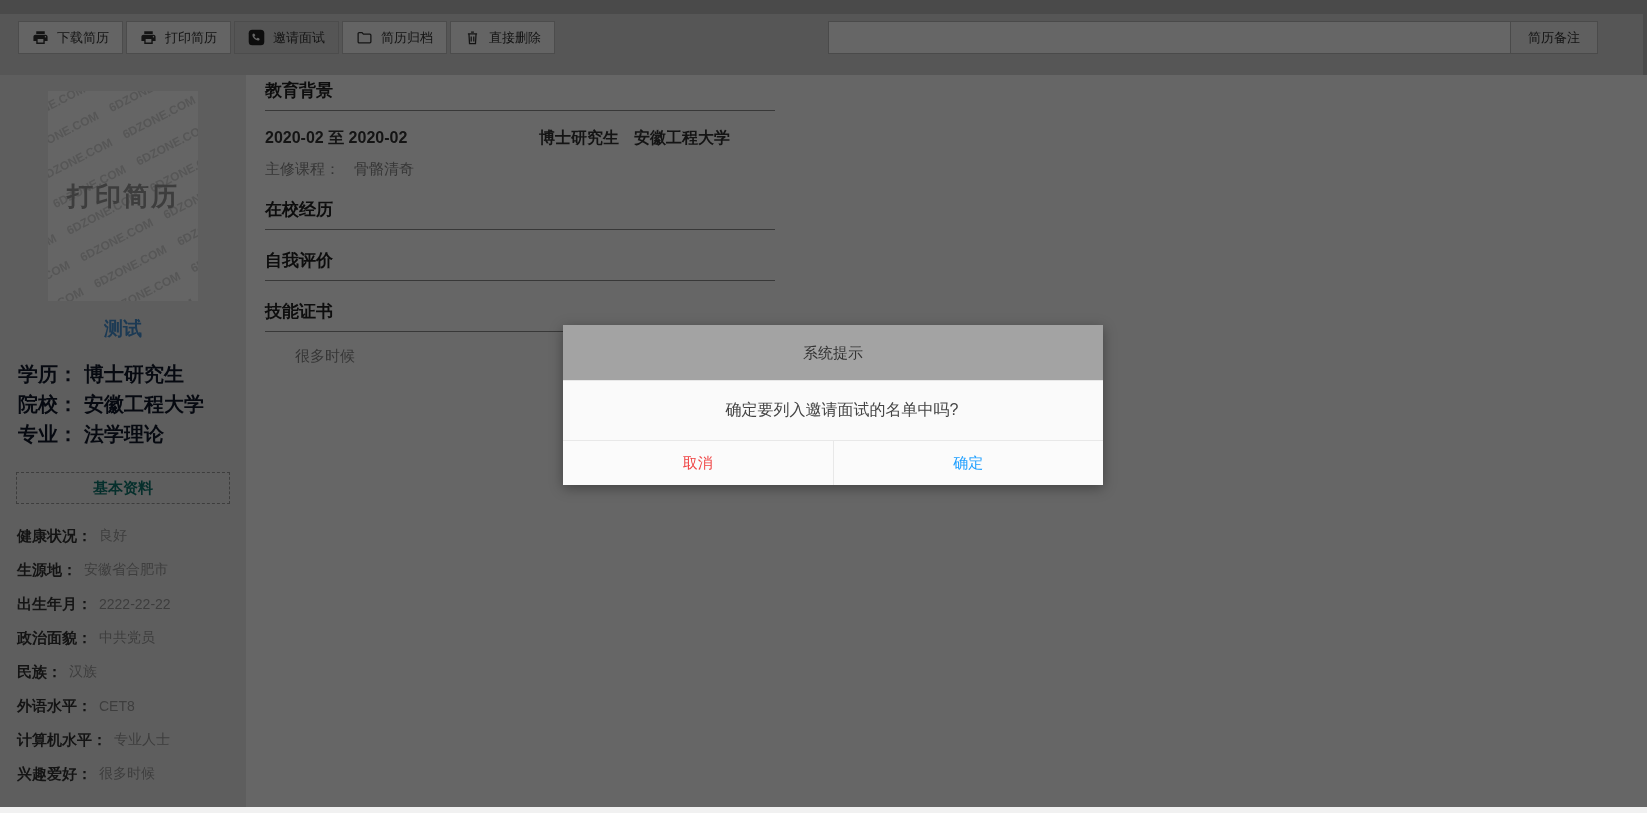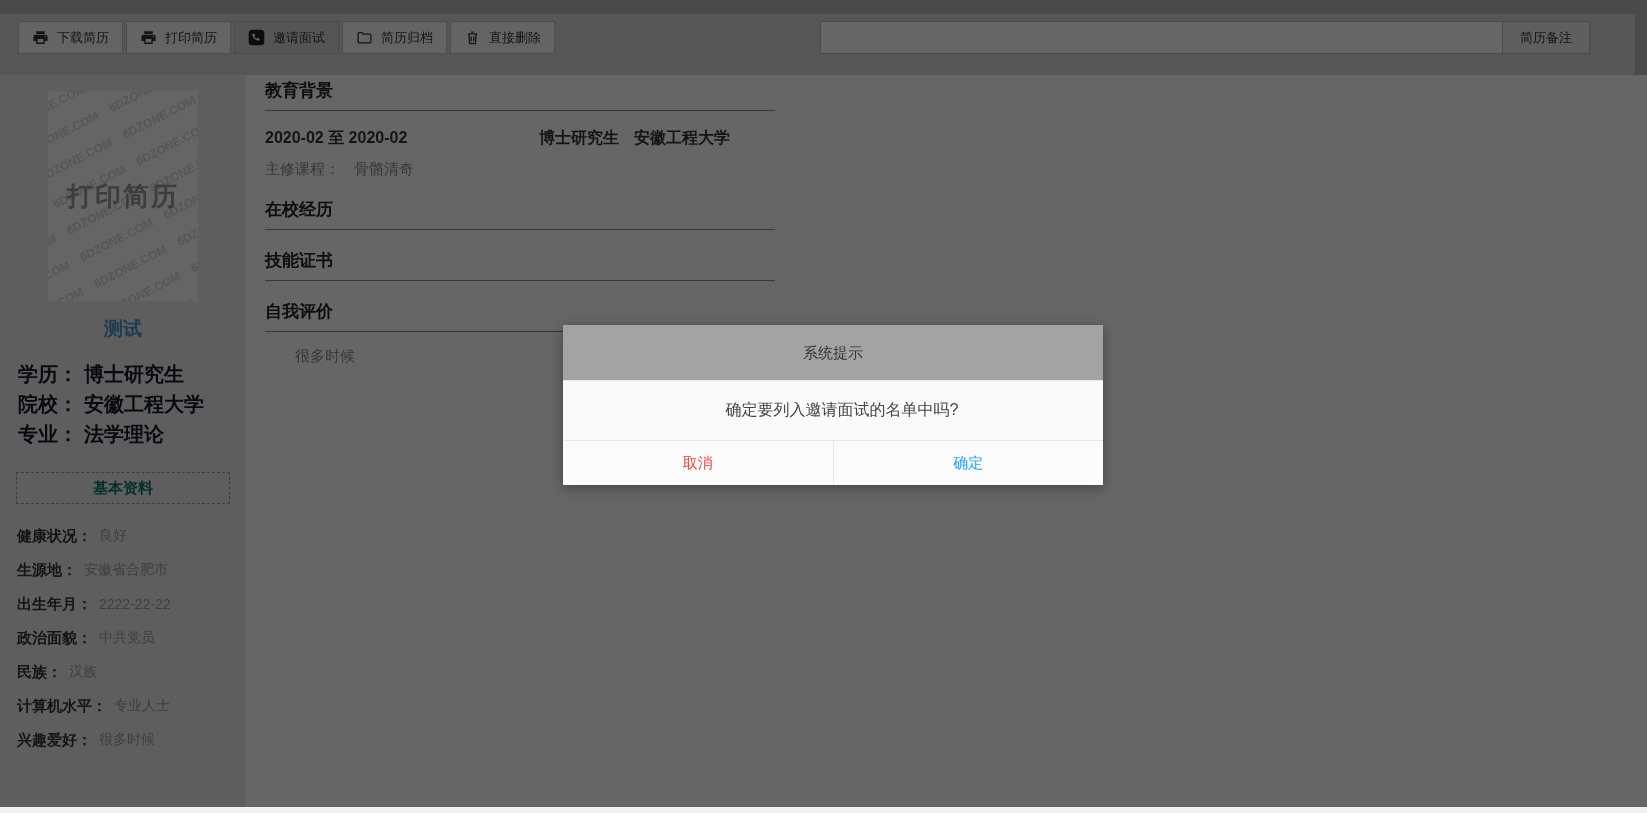--- a/index.html
+++ b/index.html
@@ -4,21 +4,21 @@
 <style>
   * { box-sizing: border-box; }
   html,body { margin:0; padding:0; }
   body {
     width:1647px; height:813px; overflow:hidden; position:relative;
     background:#b9b9b9;
     font-family:"Liberation Sans","DejaVu Sans",sans-serif;
   }
 
   
-  .toolbar { position:absolute; top:14px; left:0; right:12px; height:61px; background:#d8d8d8;padding-left:24px; }
+  .toolbar { position:absolute; top:14px; left:0; right:4px; height:61px; background:#d8d8d8;padding-left:24px; }
   .tb-group { position:absolute; left:18px; top:7px; display:flex; }
   .tb-btn {
     height:33px; border:1px solid #bfbfbf; background:#fafafa;
     display:flex; align-items:center; padding:0 13px; margin-right:3px;
     font-size:13px; color:#333; cursor:pointer; white-space:nowrap;
   }
   .tb-btn.active { background:#d5d5d5; }
   .tb-btn .ic { width:17px; height:17px; margin-right:8px; display:inline-flex; }
   .tb-btn svg { width:17px; height:17px; }
 
@@ -187,20 +187,24 @@
     </div>
     <div class="info-row">
       <span class="k">政治面貌：</span>
       <span class="v">中共党员</span>
     </div>
     <div class="info-row">
       <span class="k">民族：</span>
       <span class="v">汉族</span>
     </div>
     <div class="info-row">
+      <span class="k">外语水平：</span>
+      <span class="v">CET8</span>
+    </div>
+    <div class="info-row">
       <span class="k">计算机水平：</span>
       <span class="v">专业人士</span>
     </div>
     <div class="info-row">
       <span class="k">兴趣爱好：</span>
       <span class="v">很多时候</span>
     </div>
   </div>
 </div>
 
@@ -209,22 +213,22 @@
   <div class="edu-row">
     <span class="edu-period">2020-02 至 2020-02</span>
     <span class="edu-degree">博士研究生</span>
     <span class="edu-school">安徽工程大学</span>
   </div>
   <div class="course-row">
     <span>主修课程：</span><span class="v">骨骼清奇</span>
   </div>
 
   <div class="section-h">在校经历</div>
+  <div class="section-h">自我评价</div>
   <div class="section-h">技能证书</div>
-  <div class="section-h">自我评价</div>
   <div class="selfeval-text">很多时候</div>
 </div>
 
 <div class="overlay"></div>
 
 <div class="modal">
   <div class="modal-title">系统提示</div>
   <div class="modal-body">确定要列入邀请面试的名单中吗?</div>
   <div class="modal-footer">
     <div class="modal-btn cancel" style="color: #ef4444;">取消</div>

